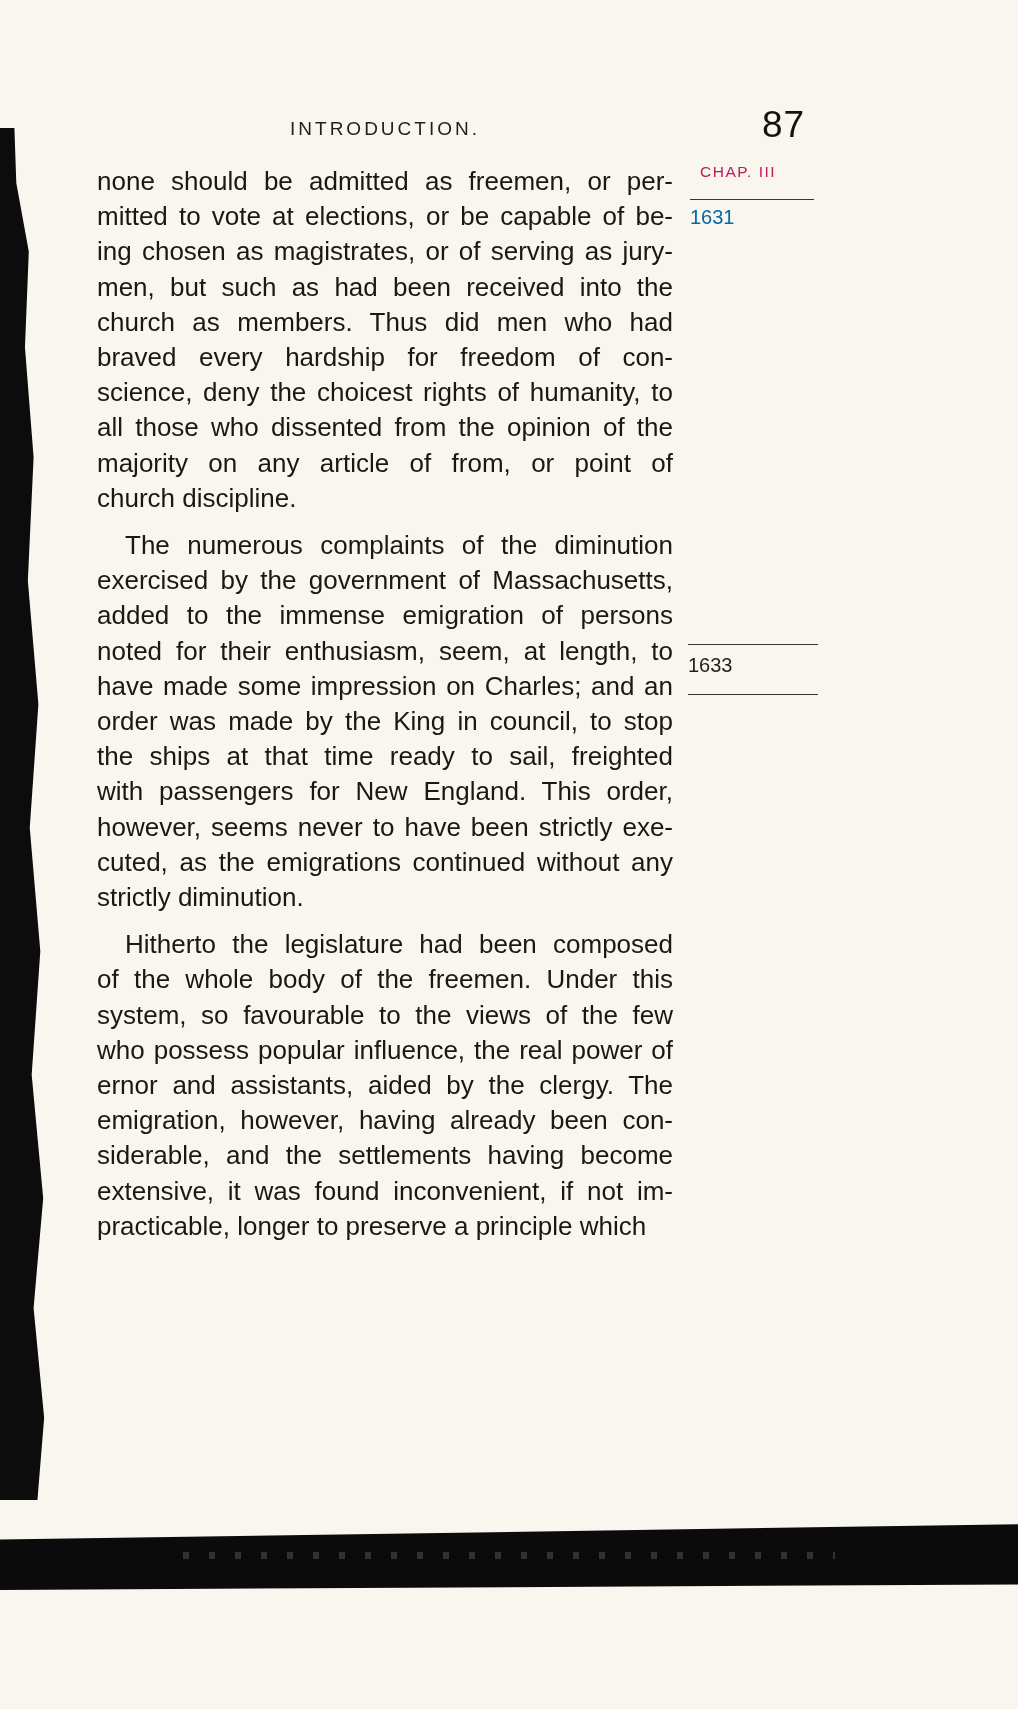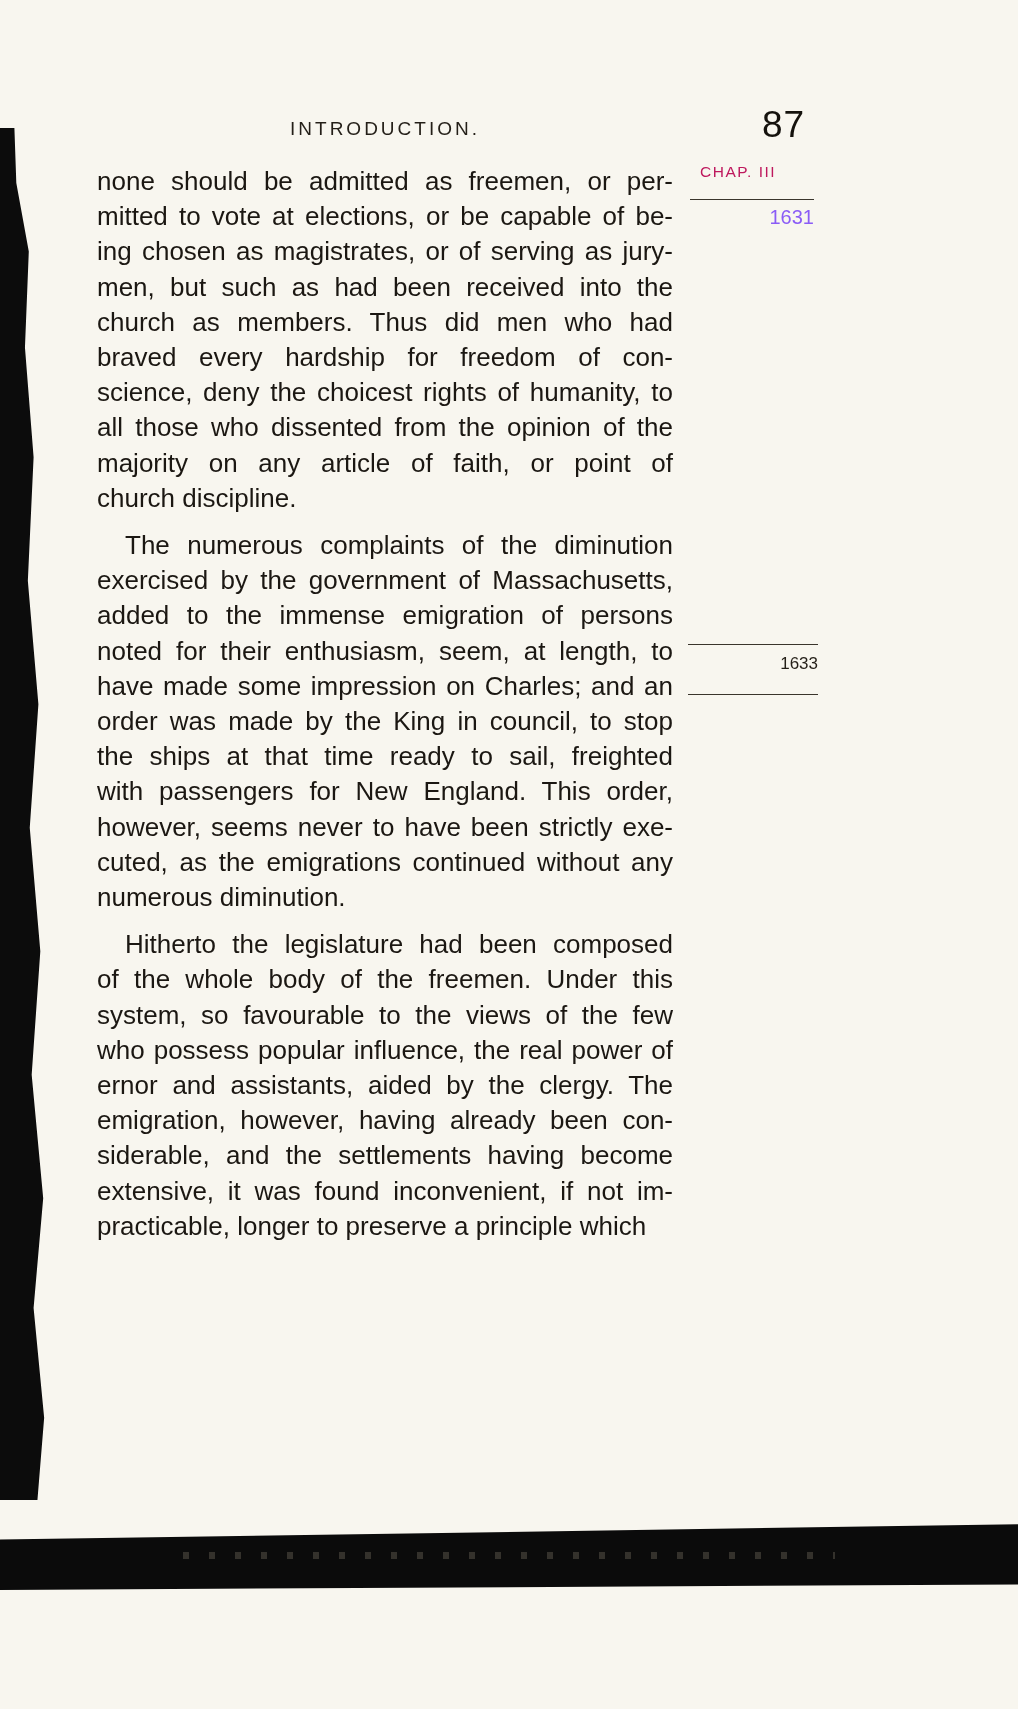--- a/index.html
+++ b/index.html
@@ -73,31 +73,31 @@
     left: 690px;
     width: 124px;
     height: 0;
     border-top: 1.6px solid #3a352c;
   }
   .mrule.r1631 { top: 199px; }
   .margin-year-1631 {
     position: absolute;
     left: 690px; top: 206px;
     width: 124px;
-    text-align: right;
+    text-align: left;
     font-size: 20px;
-    color: #8b5cf6;
+    color: #0369a1;
   }
   .mrule.r1633-top { top: 644px; left: 688px; width: 130px; }
   .margin-year-1633 {
     position: absolute;
     left: 688px; top: 654px;
     width: 130px;
-    text-align: right;
-    font-size: 17px;
+    text-align: left;
+    font-size: 20px;
     color: #241f18;
   }
   .mrule.r1633-bot { top: 694px; left: 688px; width: 130px; }
 
   
   .body-text {
     position: absolute;
     left: 85px; top: 152px;
     width: 600px;
     font-size: 26px;
@@ -141,35 +141,35 @@
   <div class="body-text">
       <div class="para">
         <div class="line">none should be admitted as freemen, or per-</div>
         <div class="line">mitted to vote at elections, or be capable of be-</div>
         <div class="line">ing chosen as magistrates, or of serving as jury-</div>
         <div class="line">men, but such as had been received into the</div>
         <div class="line">church as members.  Thus did men who had</div>
         <div class="line">braved every hardship for freedom of con-</div>
         <div class="line">science, deny the choicest rights of humanity, to</div>
         <div class="line">all those who dissented from the opinion of the</div>
-        <div class="line">majority on any article of faith, or point of</div>
+        <div class="line">majority on any article of from, or point of</div>
         <div class="line last">church discipline.</div>
       </div>
       <div class="para indent">
         <div class="line">The numerous complaints of the diminution</div>
         <div class="line">exercised by the government of Massachusetts,</div>
         <div class="line">added to the immense emigration of persons</div>
         <div class="line">noted for their enthusiasm, seem, at length, to</div>
         <div class="line">have made some impression on Charles; and an</div>
         <div class="line">order was made by the King in council, to stop</div>
         <div class="line">the ships at that time ready to sail, freighted</div>
         <div class="line">with passengers for New England.  This order,</div>
         <div class="line">however, seems never to have been strictly exe-</div>
         <div class="line">cuted, as the emigrations continued without any</div>
-        <div class="line last">numerous diminution.</div>
+        <div class="line last">strictly diminution.</div>
       </div>
       <div class="para indent">
         <div class="line">Hitherto the legislature had been composed</div>
         <div class="line">of the whole body of the freemen.  Under this</div>
         <div class="line">system, so favourable to the views of the few</div>
         <div class="line">who possess popular influence, the real power of</div>
         <div class="line">ernor and assistants, aided by the clergy.  The</div>
         <div class="line">emigration, however, having already been con-</div>
         <div class="line">siderable, and the settlements having become</div>
         <div class="line">extensive, it was found inconvenient, if not im-</div>

